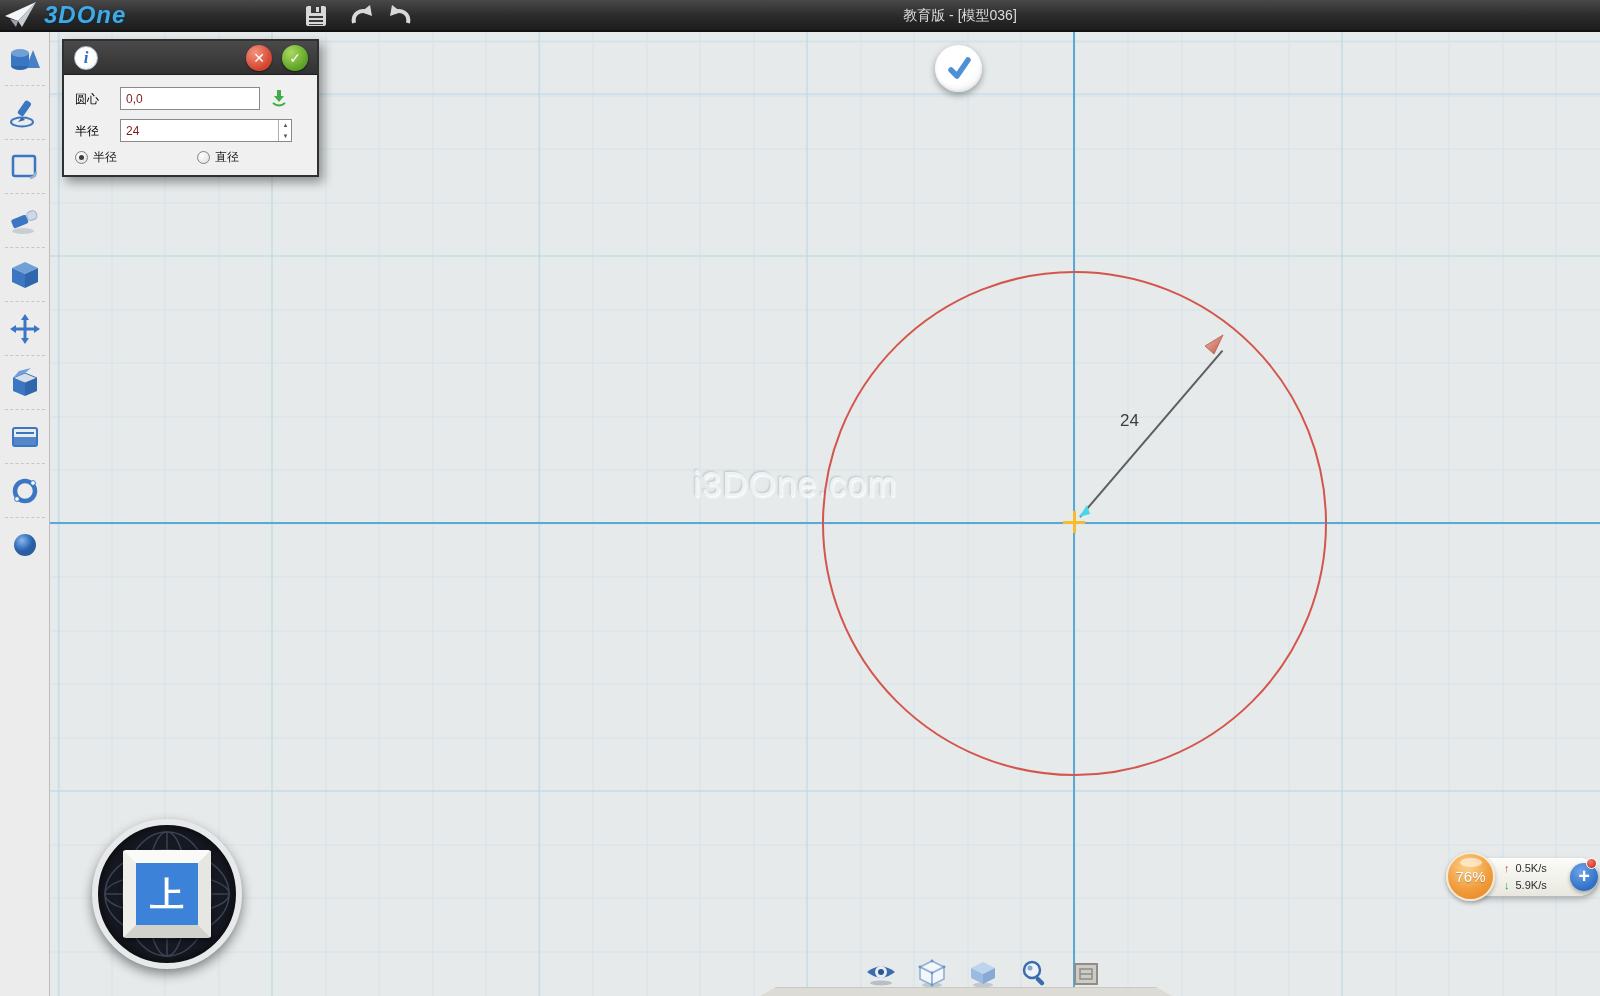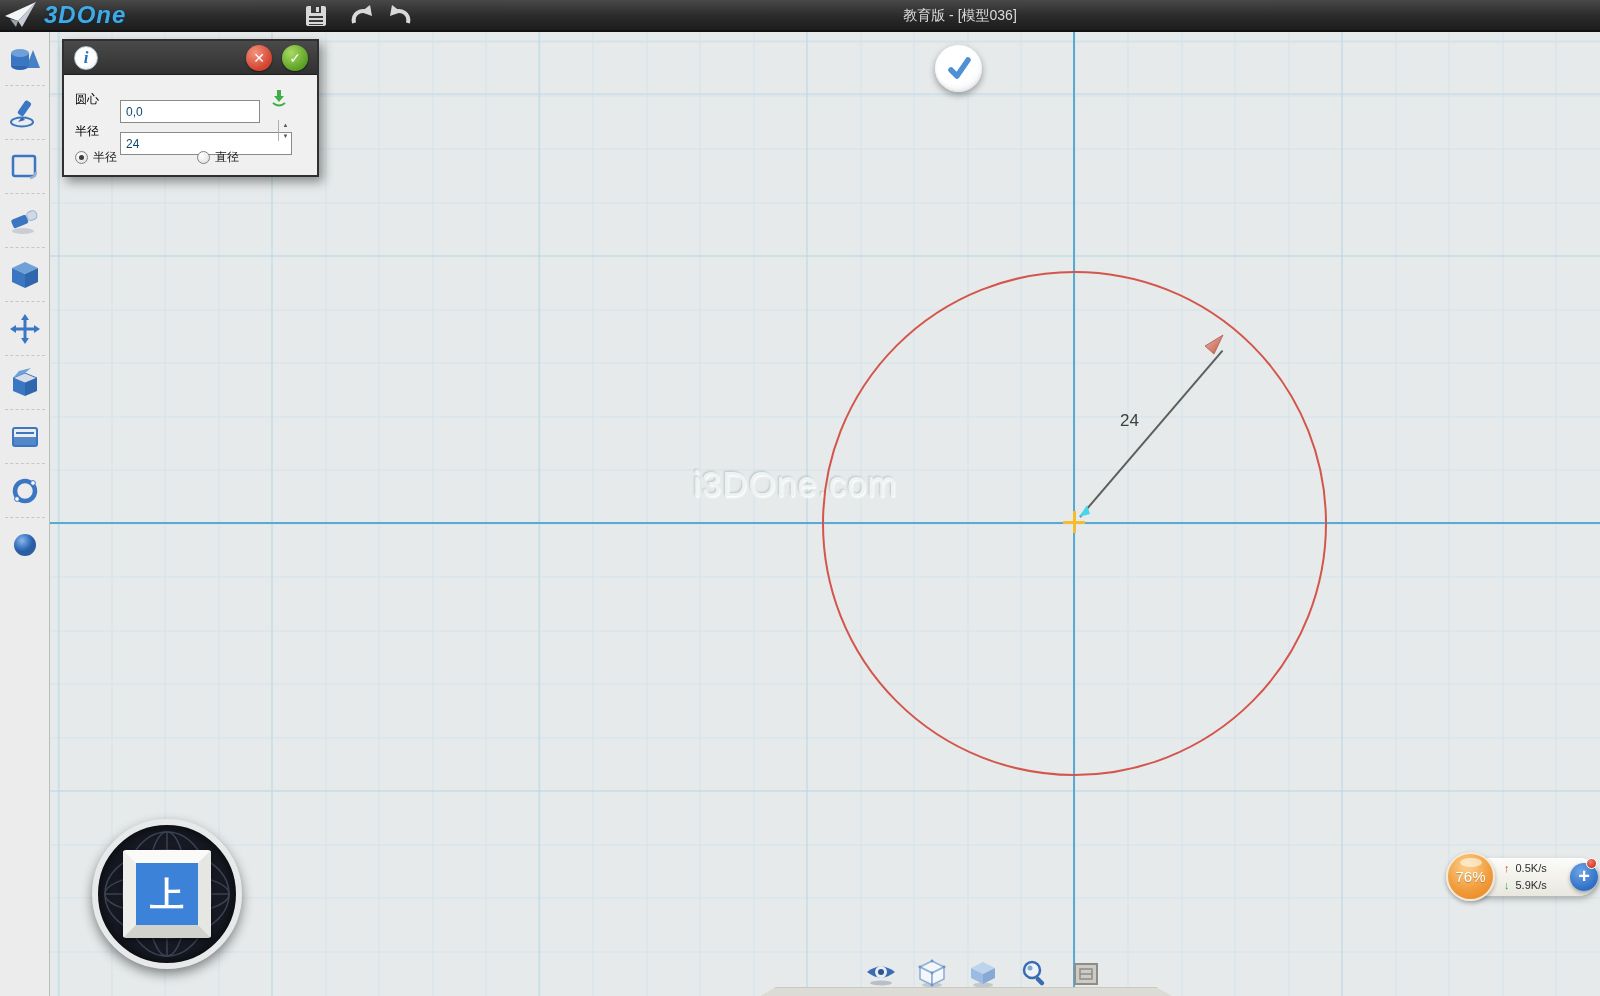--- a/index.html
+++ b/index.html
@@ -71,23 +71,23 @@
     background:radial-gradient(circle at 35% 30%,#ffffff 55%,#dfe7ee); border:1px solid #aebecb;
     color:#2a6fc0; font-family:"Liberation Serif","DejaVu Serif",serif; font-weight:bold;
     font-style:italic; font-size:17px; text-align:center; line-height:22px; }
   .dlg-btn { position:absolute; top:4px; width:26px; height:26px; border-radius:50%;
     display:flex; align-items:center; justify-content:center; color:#fff; font-weight:bold;
     font-size:14px; cursor:pointer; box-shadow:0 1px 2px rgba(0,0,0,.5); }
   #dialog-cancel { right:45px; background:radial-gradient(circle at 35% 30%,#f4937f,#d2422c 70%); }
   #dialog-ok { right:9px; background:radial-gradient(circle at 35% 30%,#aada62,#5ba224 70%); }
   .dlg-row { position:absolute; left:0; width:100%; height:24px; }
   .dlg-label { position:absolute; left:11px; top:4px; font-size:12px; color:#000000; }
-  .dlg-input { position:absolute; left:56px; top:13px; height:23px; border:1px solid #8a8a8a;
+  .dlg-input { position:absolute; left:56px; top:0; height:23px; border:1px solid #8a8a8a;
     background:#fff; font-size:12px; padding-left:5px;
-    font-family:"Liberation Sans",sans-serif; color:#0c4a6e; }
+    font-family:"Liberation Sans",sans-serif; color:#7f1d1d; }
   #center-input { width:140px; }
   #radius-input { width:172px; }
   #pick-icon { position:absolute; left:206px; top:2px; cursor:pointer; }
   #spinner { position:absolute; left:214px; top:1px; width:14px; height:21px;
     border-left:1px solid #b0b0b0; display:flex; flex-direction:column; cursor:pointer; }
   #spinner span { flex:1; font-size:6px; line-height:10px; text-align:center; color:#555; }
   .radio { display:inline-flex; align-items:center; cursor:pointer; font-size:12px; color:#1d1d1d; }
   .radio .rb { width:13px; height:13px; border-radius:50%; border:1px solid #828282;
     background:radial-gradient(circle at 35% 30%,#fff,#dcdcdc); margin-right:5px; position:relative; }
   .radio .rb.checked:after { content:""; position:absolute; left:3px; top:3px; width:5px; height:5px;

